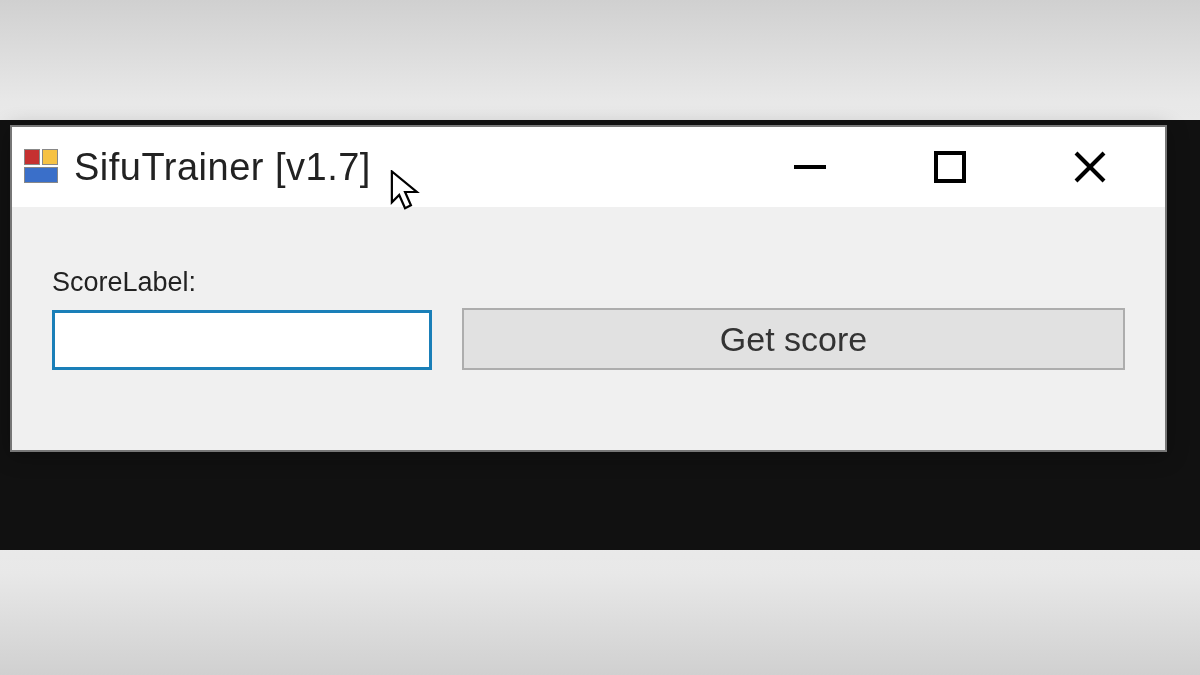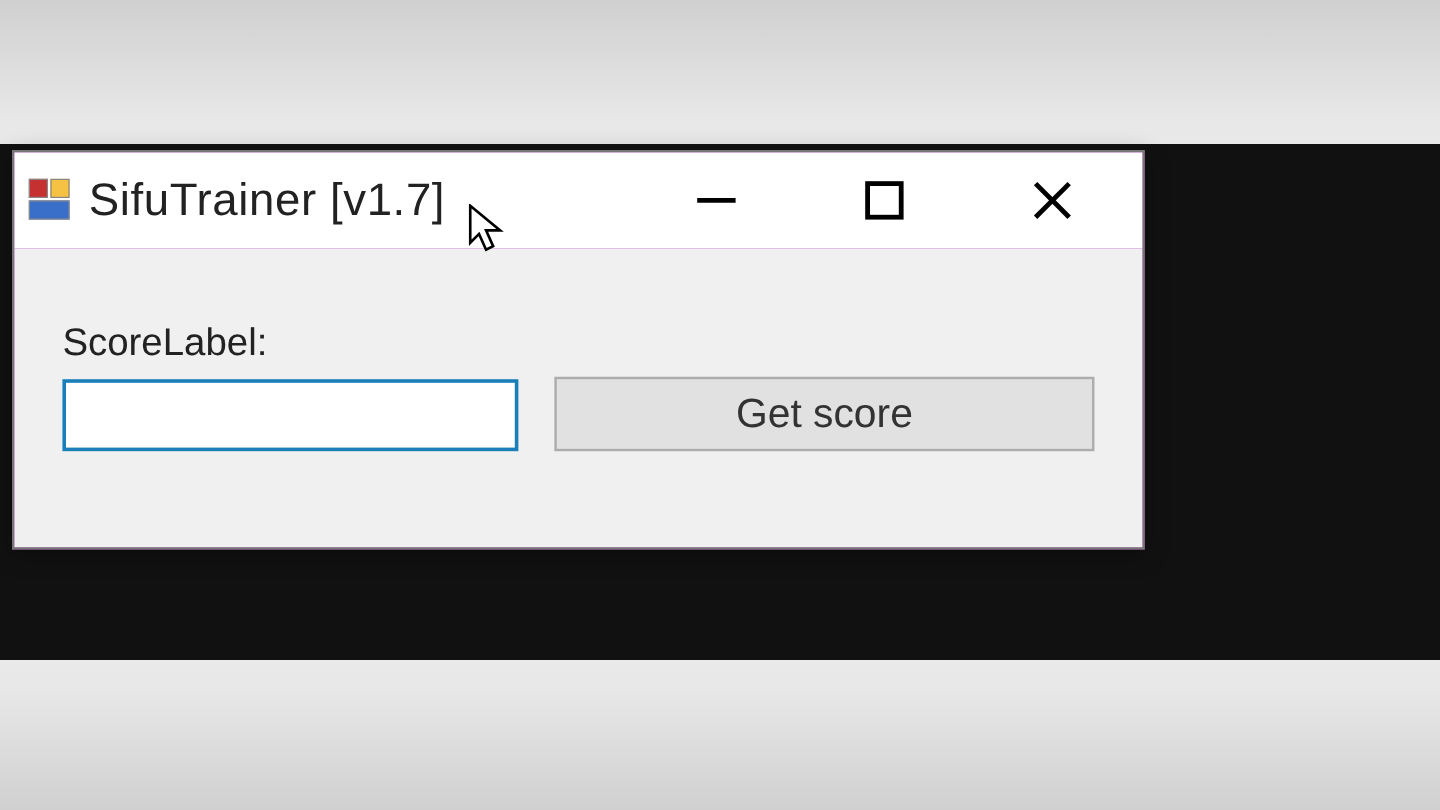--- a/index.html
+++ b/index.html
@@ -16,22 +16,22 @@
       top: 120px;
       left: 0;
       width: 1200px;
       height: 430px;
       background: #111;
     }
     .window {
       position: absolute;
       top: 125px;
       left: 10px;
-      width: 944px;
-      background: #a21caf;
+      width: 1157px;
+      background: #c2410c;
       border: 2px solid #777;
       box-shadow: 0 4px 20px rgba(0,0,0,0.3);
     }
     .titlebar {
       display: flex;
       align-items: center;
       height: 80px;
       background: #fff;
       padding: 0 10px;
     }
@@ -74,21 +74,21 @@
       display: flex;
       gap: 30px;
       align-items: flex-end;
     }
     .left-col {
       display: flex;
       flex-direction: column;
       gap: 12px;
     }
     .score-label {
-      font-size: 32px;
+      font-size: 27px;
       color: #222;
     }
     .score-input {
       width: 380px;
       height: 60px;
       border: 3px solid #1a7fb8;
       background: #fff;
       font-size: 28px;
       padding: 4px 8px;
       outline: none;

